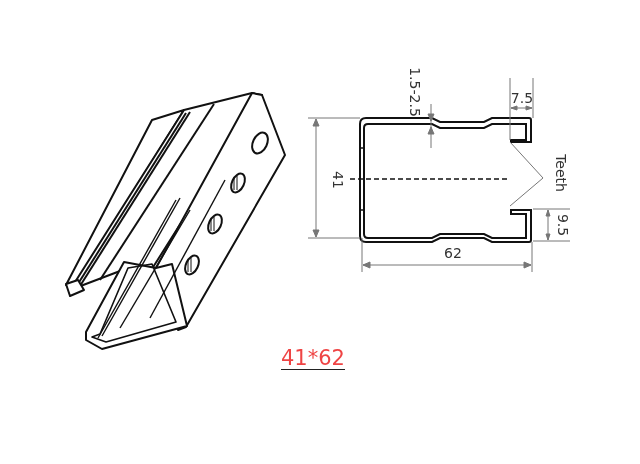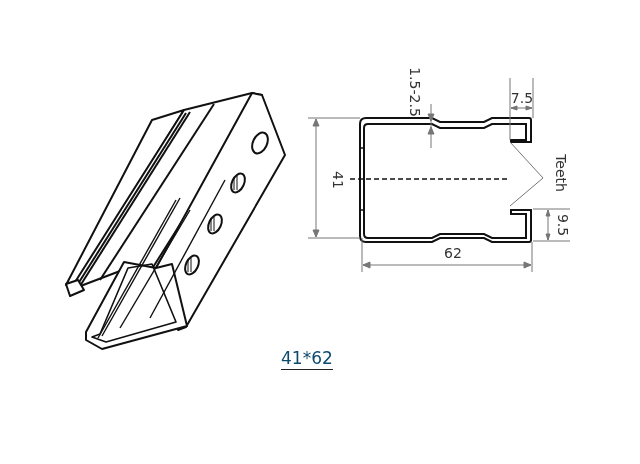--- a/index.html
+++ b/index.html
@@ -1,19 +1,19 @@
 <!DOCTYPE html>
 <html><head>
   <meta charset="utf-8">
   <style>
     html, body { margin: 0; padding: 0; background: #ffffff; }
     body { width: 640px; height: 464px; position: relative; overflow: hidden; font-family: "DejaVu Sans", sans-serif; }
     svg { position: absolute; left: 0; top: 0; }
     .dimtext { font-family: "DejaVu Sans", sans-serif; font-size: 14px; fill: #333333; }
-    .caption { position: absolute; left: 281px; top: 348px; font-size: 17px; color: #0c4a6e; border-bottom: 1.6px solid #222; line-height: 20px; padding-bottom: 1px; }
+    .caption { position: absolute; left: 281px; top: 348px; font-size: 21px; color: #ef4444; border-bottom: 1.6px solid #222; line-height: 20px; padding-bottom: 1px; }
   </style>
 </head>
 <body>
 
 <svg width="640" height="464" viewBox="0 0 640 464">
 
   <g fill="#fff" stroke="#111" stroke-width="2" stroke-linejoin="round">
 
     <path d="M152 120 L184 110 L72 290 L66 285 Z"></path>
 

